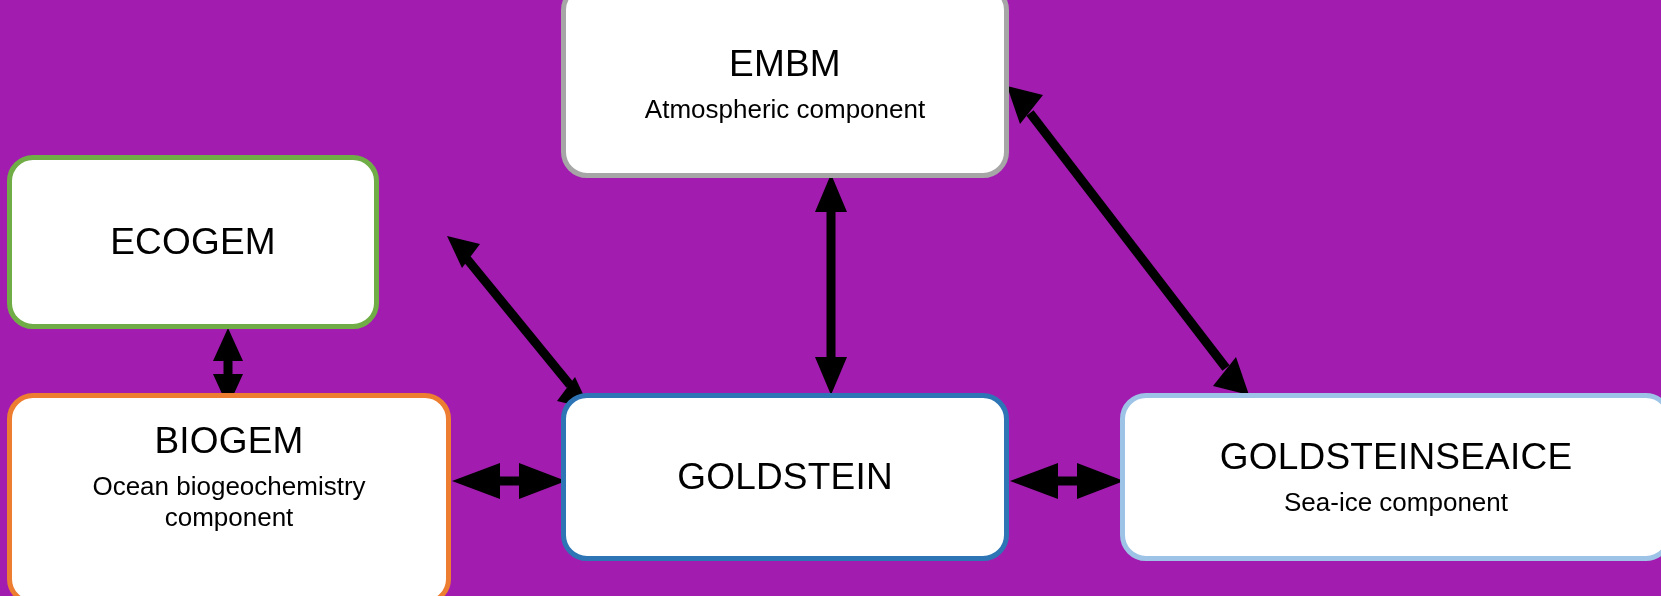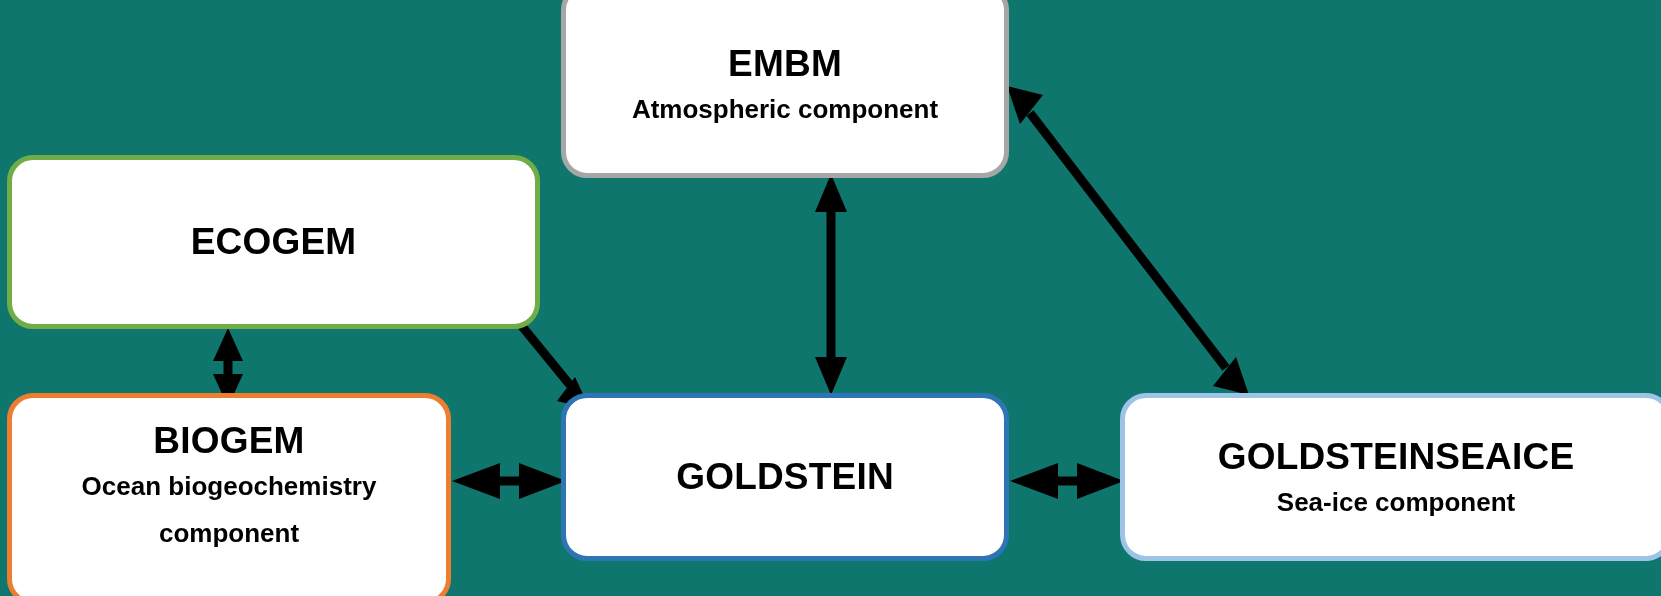--- a/index.html
+++ b/index.html
@@ -42,21 +42,21 @@
     color: #000000;
     margin-top: 10px;
   }
   
   #node-embm {
     left: 561px; top: -16px; width: 448px; height: 194px;
     border-width: 5px; border-color: #a6a6a6;
     justify-content: flex-end; padding-bottom: 48px;
   }
   #node-ecogem {
-    left: 7px; top: 155px; width: 533px; height: 174px;
+    left: 7px; top: 155px; width: 372px; height: 174px;
     border-width: 5px; border-color: #70ad47;
   }
   #node-biogem {
     left: 7px; top: 393px; width: 444px; height: 212px;
     border-width: 5px; border-color: #ed7d31;
     justify-content: flex-start; padding-top: 22px;
   }
   #node-goldstein {
     left: 561px; top: 393px; width: 448px; height: 168px;
     border-width: 5px; border-color: #2e75b6; gap: 48px;
@@ -78,21 +78,21 @@
     fill: none;
   }
   .arrow-head {
     fill: #000000;
     stroke: none;
   }
 </style>
 </head>
 <body>
 
-<div id="canvas" style="background: #0f766e; font-weight: bold;">
+<div id="canvas" style="background: #a21caf;">
 
   <svg id="arrows" viewBox="0 0 1661 596" width="1661" height="596" xmlns="http://www.w3.org/2000/svg">
 
     <g>
       <line class="arrow-line" x1="228" y1="347" x2="228" y2="388" style="stroke: rgb(0, 0, 0);"></line>
       <polygon class="arrow-head" points="228,328 243,361 213,361" style="fill: rgb(0, 0, 0);"></polygon>
       <polygon class="arrow-head" points="228,407 213,374 243,374" style="fill: rgb(0, 0, 0);"></polygon>
     </g>
 
     <g>
@@ -131,21 +131,21 @@
     <div class="node-subtitle">Atmospheric component</div>
   </div>
 
   <div class="node" id="node-ecogem" style="border-color: rgb(112, 173, 71);">
     <div class="node-title">ECOGEM</div>
   </div>
 
   <div class="node" id="node-biogem" style="border-color: rgb(237, 125, 49);">
     <div class="node-title">BIOGEM</div>
     <div class="node-subtitle">Ocean biogeochemistry</div>
-    <div class="node-subtitle" style="margin-top:16px">component</div>
+    <div class="node-subtitle" style="margin-top:0">component</div>
   </div>
 
   <div class="node" id="node-goldstein" style="border-color: rgb(46, 117, 182);">
     <div class="node-title">GOLDSTEIN</div>
   </div>
 
   <div class="node" id="node-seaice" style="border-color: rgb(157, 195, 230);">
     <div class="node-title">GOLDSTEINSEAICE</div>
     <div class="node-subtitle">Sea-ice component</div>
   </div>

